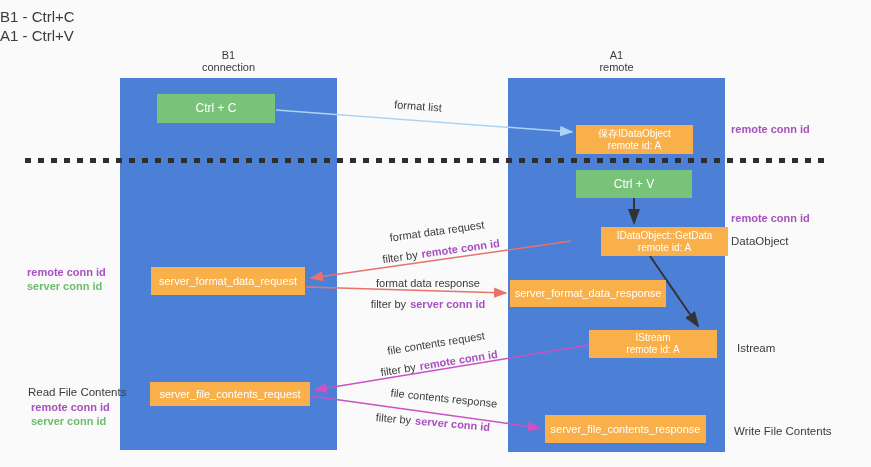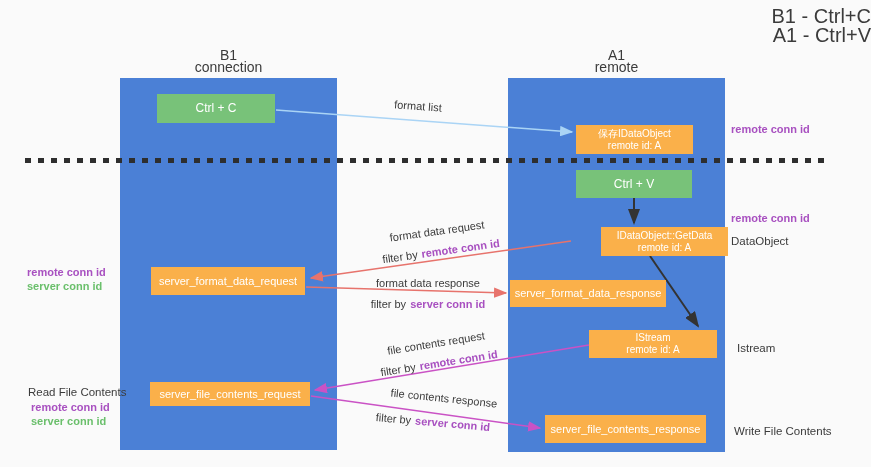--- a/index.html
+++ b/index.html
@@ -1,21 +1,21 @@
 <!DOCTYPE html>
 <html><head>
 <meta charset="utf-8">
 <style>
   html,body{margin:0;padding:0;}
   body{background:#fafafa;font-family:"Liberation Sans","DejaVu Sans",sans-serif;}
   .canvas{position:relative;width:871px;height:467px;background:#fafafa;overflow:hidden;}
 
-  .title{position:absolute;left:0;top:7px;width:871px;text-align:right;color:#3b3b3b;
-         font-size:20px;line-height:19px;}
-  .lane-header{position:absolute;text-align:center;color:#3b3b3b;font-size:14px;line-height:12px;}
+  .title{position:absolute;left:0;top:7px;width:871px;text-align:left;color:#3b3b3b;
+         font-size:15px;line-height:19px;}
+  .lane-header{position:absolute;text-align:center;color:#3b3b3b;font-size:11px;line-height:12px;}
   .lane{position:absolute;background:#4b80d6;}
 
   .dashline{position:absolute;left:25px;top:158px;width:806px;height:5px;
             background-image:repeating-linear-gradient(90deg,#2e2e2e 0 6px,transparent 6px 13px);}
 
   .node{position:absolute;display:flex;flex-direction:column;align-items:center;justify-content:center;
         color:#ffffff;text-align:center;font-size:11px;line-height:13px;white-space:nowrap;}
   .node.orange{background:#fab04a;}
   .node.green{background:#78c279;font-size:12px;}
   .node.two-line{font-size:10px;line-height:12px;}

